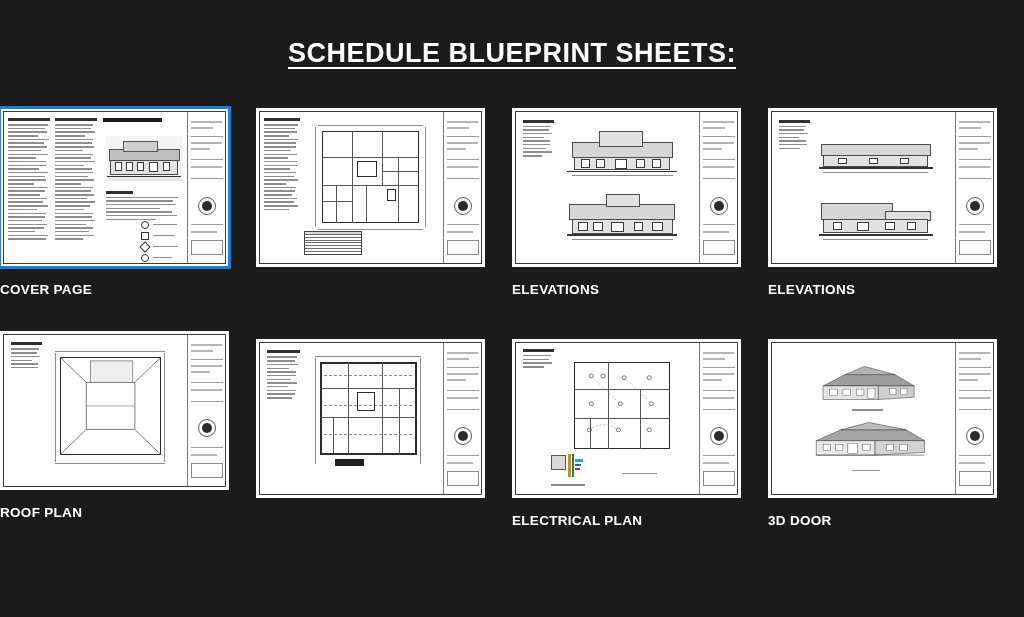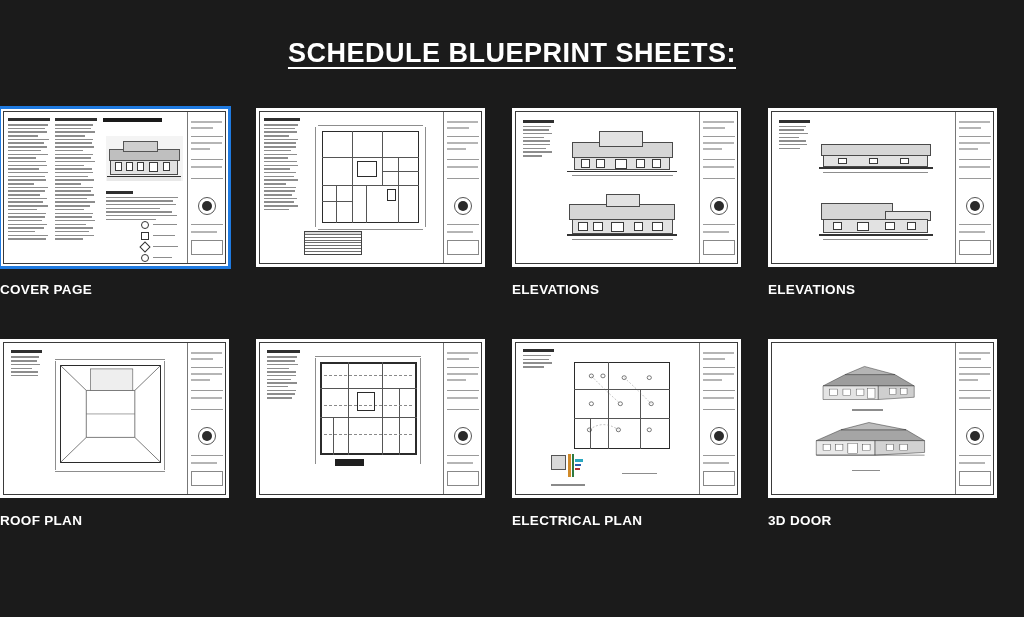--- a/index.html
+++ b/index.html
@@ -540,21 +540,21 @@
             <div class="tb-logo"></div>
             <div class="tb-line" style="top:74%;"></div>
             <div class="tb-text" style="top:79%;width:70%;"></div>
             <div class="tb-box"></div>
           </div>
         </div>
       </div>
       <div class="caption">ELEVATIONS</div>
     </div>
 
-    <div class="cell row2" style="margin-top:38px;">
+    <div class="cell row2" style="margin-top:30px;">
       <div class="sheet-wrap">
         <div class="sheet">
           <div class="notecol" style="left:3%;width:14%;top:5%;">
             <div class="hdr"></div>
             <div class="tline" style="width:92%"></div>
               <div class="tline" style="width:84%"></div>
             <div class="tline" style="width:95%"></div>
               <div class="tline" style="width:70%"></div>
             <div class="tline" style="width:88%"></div>
               <div class="tline" style="width:90%"></div>

